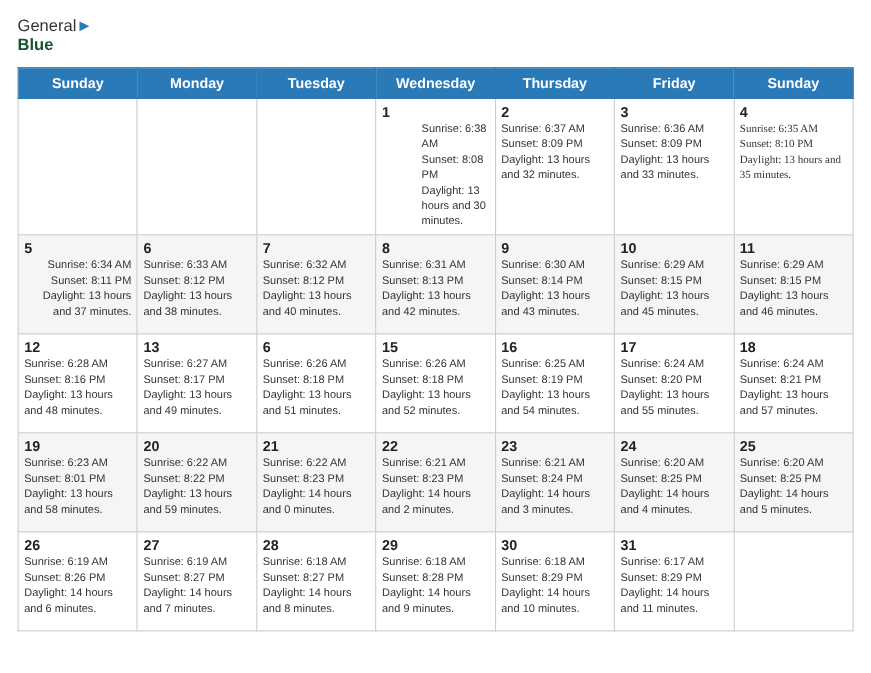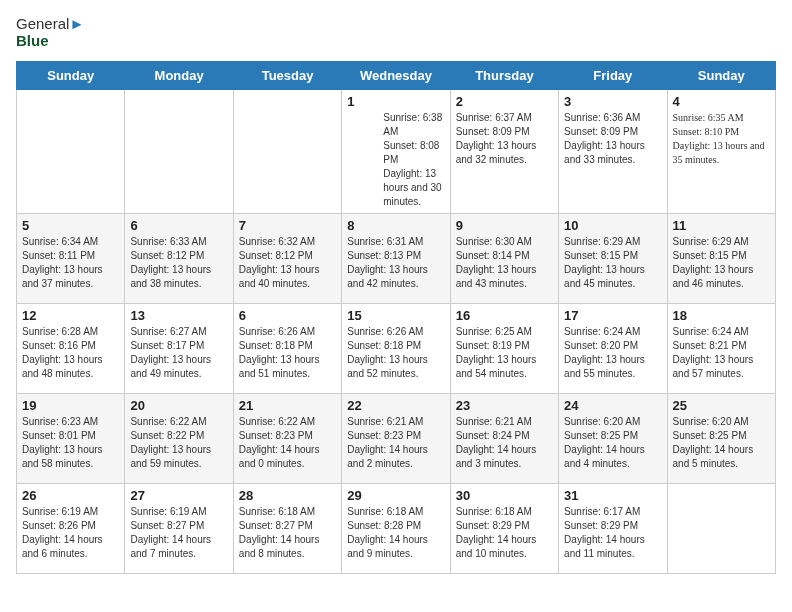--- a/index.html
+++ b/index.html
@@ -131,21 +131,21 @@
         <td>
           <div class="day-num">4</div>
           <div class="cell-info" style="white-space: pre-line; font-family: Liberation Serif, serif;">Sunrise: 6:35 AM
 Sunset: 8:10 PM
 Daylight: 13 hours and 35 minutes.</div>
         </td>
       </tr>
       <tr>
         <td>
           <div class="day-num">5</div>
-          <div class="cell-info" style="white-space: pre-line;">Sunrise: 6:34 AM
+          <div class="cell-info" style="white-space: pre-line; text-align: right;">Sunrise: 6:34 AM
 Sunset: 8:11 PM
 Daylight: 13 hours and 37 minutes.</div>
         </td>
         <td>
           <div class="day-num">6</div>
           <div class="cell-info" style="white-space: pre-line;">Sunrise: 6:33 AM
 Sunset: 8:12 PM
 Daylight: 13 hours and 38 minutes.</div>
         </td>
         <td>

